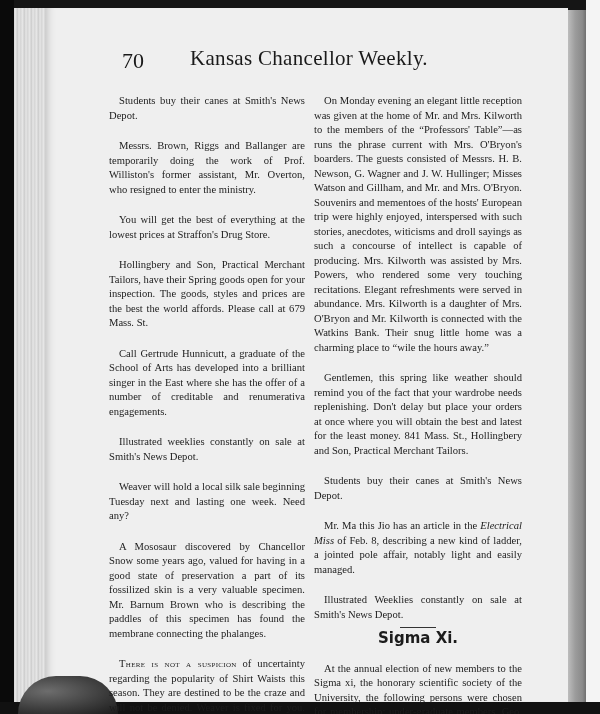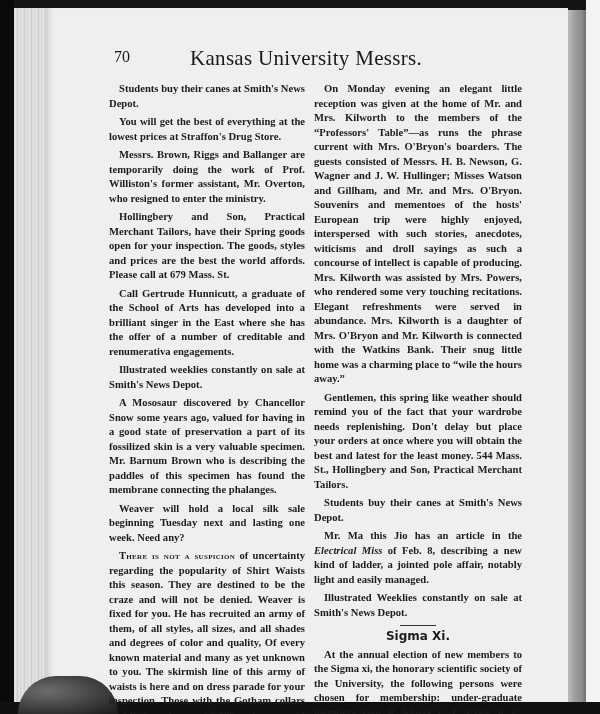--- a/index.html
+++ b/index.html
@@ -27,67 +27,67 @@
   .right-outside { position: absolute; left: 586px; top: 0; width: 14px; height: 714px; background: #f4f4f4; }
   .thumb {
     position: absolute; left: 18px; top: 676px; width: 100px; height: 38px;
     background: radial-gradient(ellipse at 30% 40%, #6d6d6d 0%, #3a3a3a 60%, #1a1a1a 100%);
     border-radius: 40px 40px 0 0;
   }
   .header {
     position: absolute; left: 110px; top: 46px; width: 430px; height: 28px;
     color: #1a1a1a;
   }
-  .page-number { position: absolute; left: 4px; top: 2px; font-size: 16px; }
+  .page-number { position: absolute; left: 12px; top: 2px; font-size: 22px; }
   .journal-title { position: absolute; left: 80px; top: 0; font-size: 21px; letter-spacing: 0.3px; }
   .col {
     position: absolute; top: 78px; width: 196px;
     font-size: 10.6px; line-height: 14.5px; color: #1c1c1c;
     text-align: justify;
   }
   .col-left { left: 109px; }
   .col-right { left: 314px; width: 208px; }
-  .para { margin: 4px 0 3px 0; text-indent: 10px; font-weight: bold; }
+  .para { margin: 16px 0 3px 0; text-indent: 10px; }
   .smallcaps { font-variant: small-caps; letter-spacing: 0.3px; }
   .italic { font-style: italic; }
   .rule { width: 36px; height: 1px; background: #333; margin: 5px auto 3px auto; }
-  .section-heading { text-align: center; font-family: "DejaVu Sans", sans-serif; font-weight: bold; font-size: 12px; margin: 2px 0 1px 0; }
+  .section-heading { text-align: center; font-family: "DejaVu Sans", sans-serif; font-weight: bold; font-size: 15px; margin: 2px 0 1px 0; }
 </style>
 </head>
 <body>
 
 <div class="top-strip"></div>
 <div class="left-dark"></div>
 <div class="page-edges"></div>
 <div class="page"></div>
 <div class="right-spine"></div>
 <div class="right-outside"></div>
 <div class="bottom-strip"></div>
 <div class="thumb"></div>
 
 <div class="header">
   <span class="page-number">70</span>
-  <span class="journal-title">Kansas University Messrs.</span>
+  <span class="journal-title">Kansas Chancellor Weekly.</span>
 </div>
 
 <div class="col col-left">
   <p class="para">Students buy their canes at Smith's News Depot.</p>
+  <p class="para">Messrs. Brown, Riggs and Ballanger are temporarily doing the work of Prof. Williston's former assistant, Mr. Overton, who resigned to enter the ministry.</p>
   <p class="para">You will get the best of everything at the lowest prices at Straffon's Drug Store.</p>
-  <p class="para">Messrs. Brown, Riggs and Ballanger are temporarily doing the work of Prof. Williston's former assistant, Mr. Overton, who resigned to enter the ministry.</p>
   <p class="para">Hollingbery and Son, Practical Merchant Tailors, have their Spring goods open for your inspection. The goods, styles and prices are the best the world affords. Please call at 679 Mass. St.</p>
   <p class="para">Call Gertrude Hunnicutt, a graduate of the School of Arts has developed into a brilliant singer in the East where she has the offer of a number of creditable and renumerativa engagements.</p>
   <p class="para">Illustrated weeklies constantly on sale at Smith's News Depot.</p>
+  <p class="para">Weaver will hold a local silk sale beginning Tuesday next and lasting one week. Need any?</p>
   <p class="para">A Mososaur discovered by Chancellor Snow some years ago, valued for having in a good state of preservation a part of its fossilized skin is a very valuable specimen. Mr. Barnum Brown who is describing the paddles of this specimen has found the membrane connecting the phalanges.</p>
-  <p class="para">Weaver will hold a local silk sale beginning Tuesday next and lasting one week. Need any?</p>
   <p class="para"><span class="smallcaps">There is not a suspicion</span><span> of uncertainty regarding the popularity of Shirt Waists this season. They are destined to be the craze and will not be denied. Weaver is fixed for you. He has recruited an army of them, of all styles, all sizes, and all shades and degrees of color and quality, Of every known material and many as yet unknown to you. The skirmish line of this army of waists is here and on dress parade for your inspection. Those with the Gotham collars and Bishop sleeves at $.100 each are rapid sellers.</span></p>
 </div>
 
 <div class="col col-right">
   <p class="para">On Monday evening an elegant little reception was given at the home of Mr. and Mrs. Kilworth to the members of the “Professors' Table”—as runs the phrase current with Mrs. O'Bryon's boarders. The guests consisted of Messrs. H. B. Newson, G. Wagner and J. W. Hullinger; Misses Watson and Gillham, and Mr. and Mrs. O'Bryon. Souvenirs and mementoes of the hosts' European trip were highly enjoyed, interspersed with such stories, anecdotes, witicisms and droll sayings as such a concourse of intellect is capable of producing. Mrs. Kilworth was assisted by Mrs. Powers, who rendered some very touching recitations. Elegant refreshments were served in abundance. Mrs. Kilworth is a daughter of Mrs. O'Bryon and Mr. Kilworth is connected with the Watkins Bank. Their snug little home was a charming place to “wile the hours away.”</p>
-  <p class="para">Gentlemen, this spring like weather should remind you of the fact that your wardrobe needs replenishing. Don't delay but place your orders at once where you will obtain the best and latest for the least money. 544 Mass. St., Hollingbery and Son, Practical Merchant Tailors.</p>
+  <p class="para">Gentlemen, this spring like weather should remind you of the fact that your wardrobe needs replenishing. Don't delay but place your orders at once where you will obtain the best and latest for the least money. 841 Mass. St., Hollingbery and Son, Practical Merchant Tailors.</p>
   <p class="para">Students buy their canes at Smith's News Depot.</p>
   <p class="para"><span>Mr. Ma this Jio has an article in the </span><span class="italic">Electrical Miss</span><span> of Feb. 8, describing a new kind of ladder, a jointed pole affair, notably light and easily managed.</span></p>
   <p class="para">Illustrated Weeklies constantly on sale at Smith's News Depot.</p>
   <div class="rule"></div>
   <div class="section-heading">Sigma Xi.</div>
   <p class="para">At the annual election of new members to the Sigma xi, the honorary scientific society of the University, the following persons were chosen for membership: under-graduate members, Geo. R. Albers, C. C. Crew, R. C. Gowell; graduate members, A. S. Dunstan, Hugo Kahl.</p>
   <div class="rule"></div>
   <p class="para">For base-ball and athletic will go to Smith's News Depot.</p>
 </div>
 

